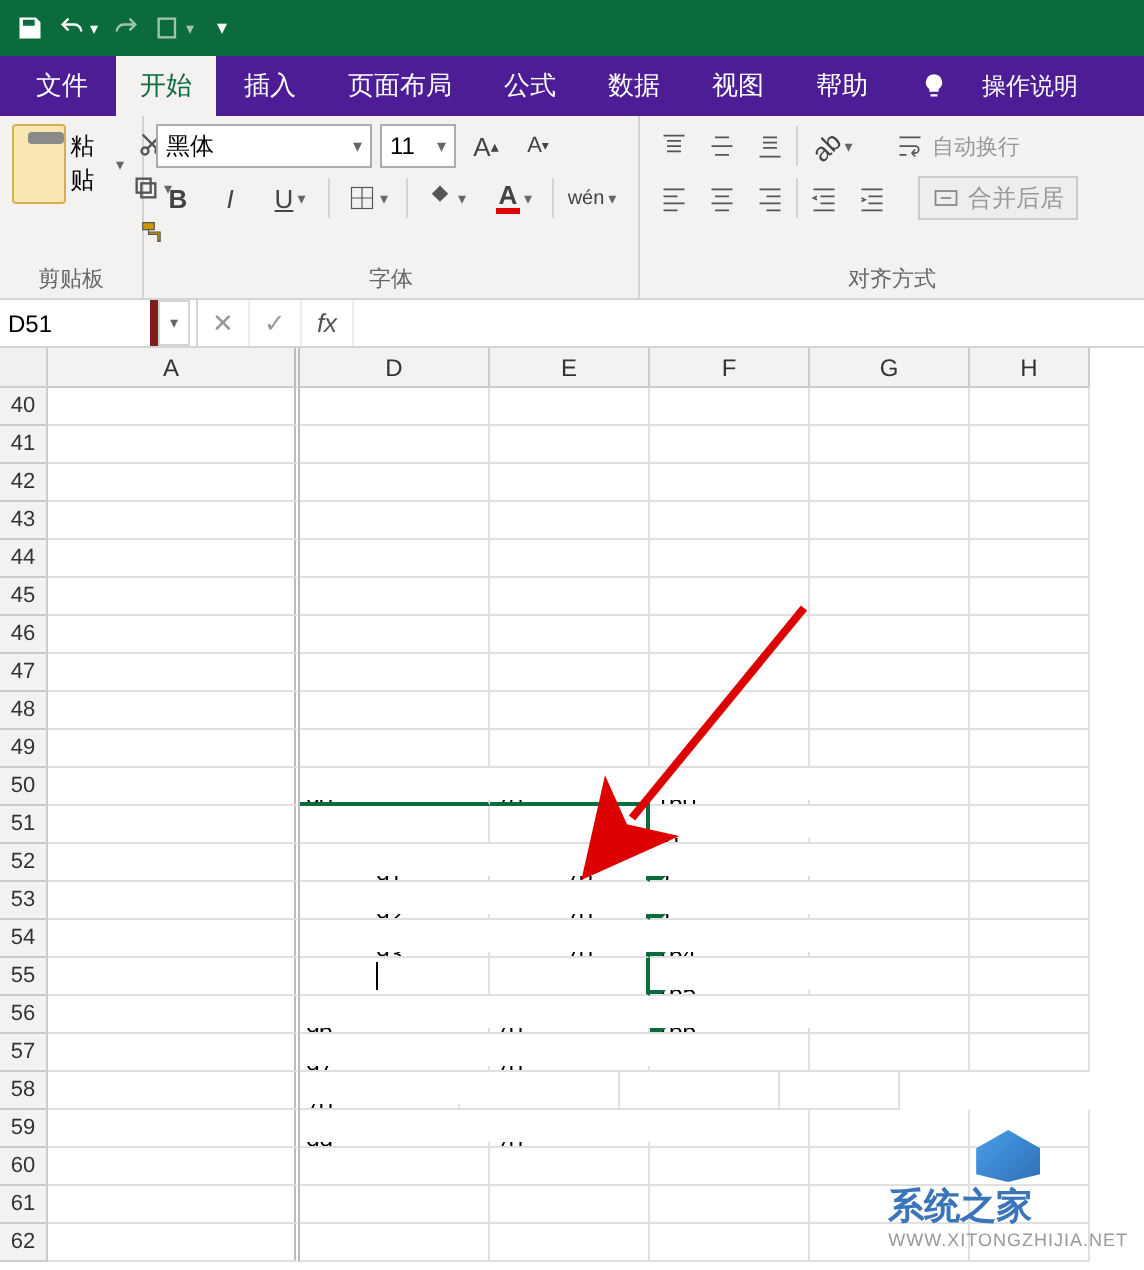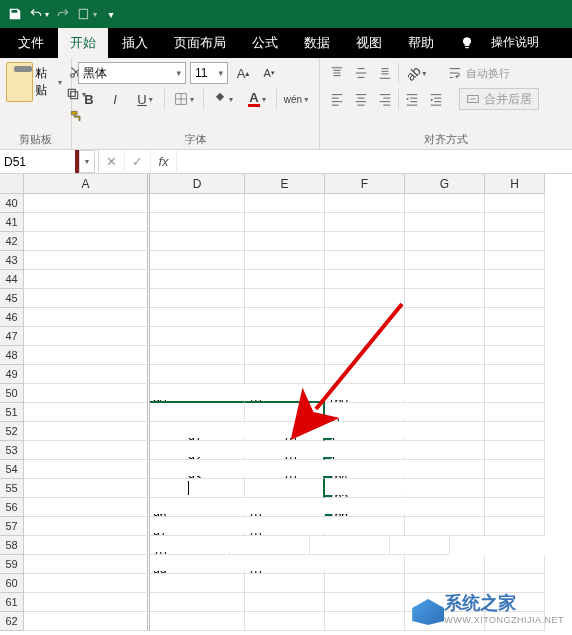--- a/index.html
+++ b/index.html
@@ -4,21 +4,21 @@
 <style>
 * { margin: 0; padding: 0; box-sizing: border-box; }
 body { font-family: "Microsoft YaHei", sans-serif; font-size: 12px; background: #fff; width: 572px; height: 635px; overflow: hidden; position: relative; }
 
 
 .titlebar { background: #0c6b3d; height: 28px; display: flex; align-items: center; padding: 0 4px; }
 .titlebar .qat { display: flex; gap: 2px; align-items: center; }
 .titlebar .qat-btn { width: 22px; height: 22px; display: flex; align-items: center; justify-content: center; color: #fff; cursor: pointer; }
 
 
-.tabbar { background: #000000; height: 30px; display: flex; align-items: flex-start; padding: 0 6px; gap: 2px; }
+.tabbar { background: #4c1d95; height: 30px; display: flex; align-items: center; padding: 0 6px; gap: 2px; }
 .tab { color: #fff; padding: 6px 12px; font-size: 13px; cursor: pointer; }
 .tab.active { background: #f3f2f1; color: #0c6b3d; }
 .tab.file { color: #fff; }
 .tell-me { display: flex; align-items: center; gap: 17px; color: #fff; font-size: 12px; padding: 6px 8px; margin-left: 4px; }
 
 
 .ribbon { background: #f3f2f1; height: 92px; border-bottom: 1px solid #d4d4d4; display: flex; position: relative; }
 .ribbon-group { border-right: 1px solid #d4d4d4; padding: 4px 6px 2px 6px; display: flex; flex-direction: column; }
 .ribbon-group-body { flex: 1; display: flex; align-items: flex-start; }
 .ribbon-group-label { text-align: center; font-size: 11px; color: #666; padding-top: 2px; position: relative; }
@@ -77,21 +77,21 @@
 
 
 .dbl-border { border-right: 3px double #bbb !important; }
 
 
 .gt { position: relative; }
 .gt::before { content: ""; position: absolute; left: 0; top: 0; border-top: 8px solid #0c6b3d; border-right: 8px solid transparent; }
 .sel-right { border-right: 2px solid #0c6b3d !important; }
 
 
-.watermark { position: absolute; right: 8px; bottom: 10px; display: flex; align-items: flex-end; gap: 0; color: #3a74b9; font-size: 18px; font-weight: bold; }
+.watermark { position: absolute; right: 8px; bottom: 10px; display: flex; align-items: center; gap: 0; color: #3a74b9; font-size: 18px; font-weight: bold; flex-direction: column; }
 .watermark small { display: block; font-size: 9px; color: #999; font-weight: normal; letter-spacing: 0.5px; }
 .wm-icon { width: 32px; height: 26px; background: linear-gradient(135deg,#4aa0e8,#2d6fb7); clip-path: polygon(50% 0, 100% 35%, 100% 85%, 50% 100%, 0 85%, 0 35%); }
 
 .dd { font-size: 8px; color: #666; margin-left: 2px; }
 svg.icon { width: 14px; height: 14px; }
 </style>
 </head>
 <body>
 
 <div class="titlebar">

